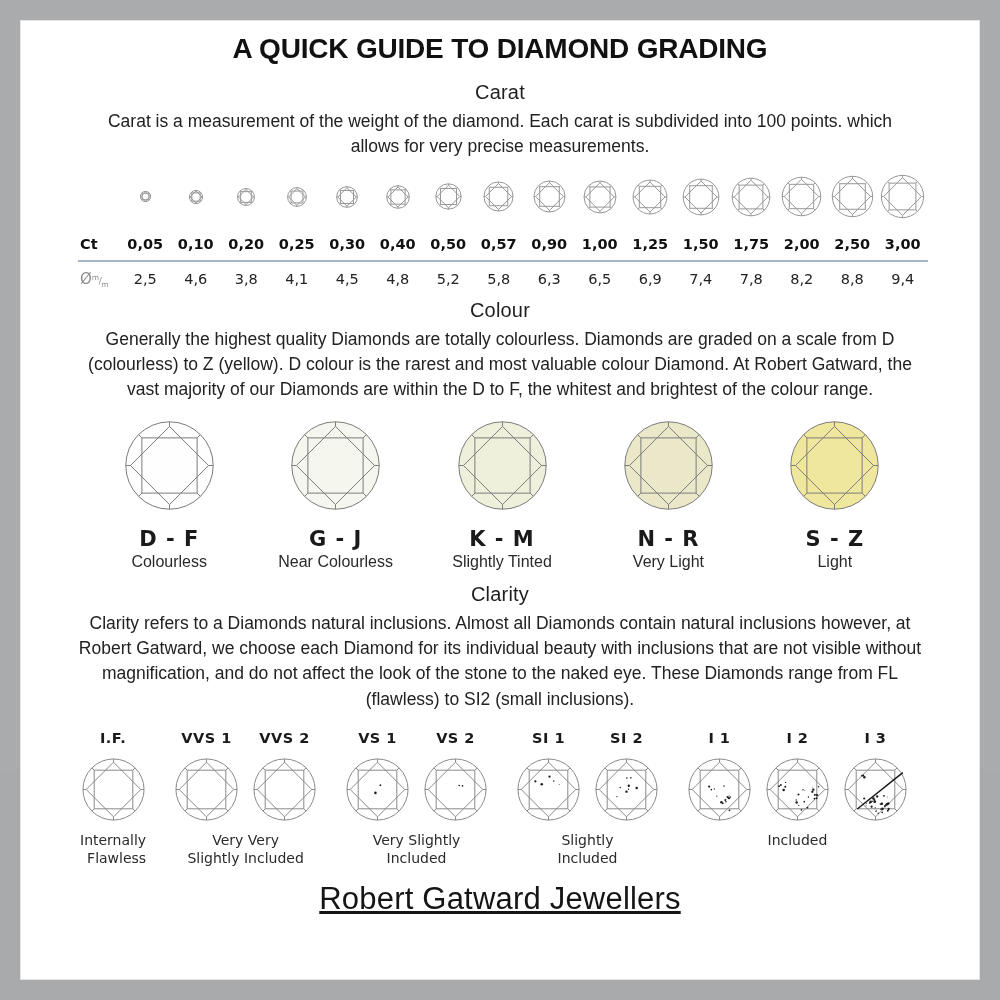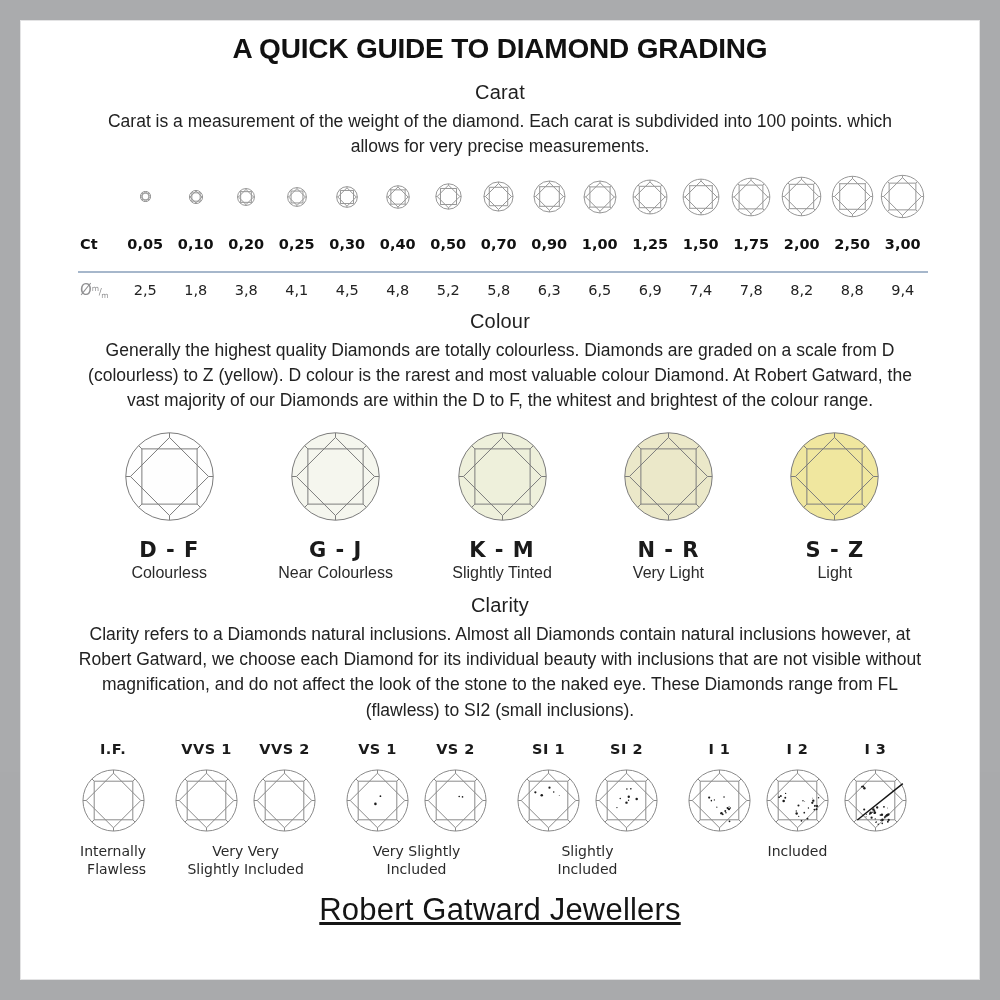--- a/index.html
+++ b/index.html
@@ -32,21 +32,21 @@
   .carat-block{margin-top:10px;}
   .scale-row{
     display:grid;grid-template-columns:42px repeat(16,1fr);
     margin:0 52px 0 58px;align-items:center;
   }
   .scale-row .cell{text-align:center;}
   .scale-row .label-cell{text-align:left;padding-left:2px;}
   .diamond-row{height:54px;margin-top:6px;}
   .diamond-row .cell{display:flex;align-items:center;justify-content:center;}
   .ct-row{
-    margin-top:12px;padding-bottom:19px;
+    margin-top:12px;padding-bottom:8px;
     border-bottom:2px solid #a6b7cb;
     font-family:"DejaVu Sans",sans-serif;font-weight:700;font-size:14.5px;color:#111;
   }
   .mm-row{
     padding-top:8px;
     font-family:"DejaVu Sans",sans-serif;font-size:14.5px;color:#222;
   }
   .diam-symbol{color:#8f8f91;font-size:15px;}
   .diam-frac{color:#8f8f91;font-size:9px;letter-spacing:-0.5px;}
   
@@ -222,34 +222,34 @@
           </div>
           <div class="scale-row ct-row">
             <div class="cell label-cell">Ct</div>
             <div class="cell">0,05</div>
             <div class="cell">0,10</div>
             <div class="cell">0,20</div>
             <div class="cell">0,25</div>
             <div class="cell">0,30</div>
             <div class="cell">0,40</div>
             <div class="cell">0,50</div>
-            <div class="cell">0,70</div>
+            <div class="cell">0,57</div>
             <div class="cell">0,90</div>
             <div class="cell">1,00</div>
             <div class="cell">1,25</div>
             <div class="cell">1,50</div>
             <div class="cell">1,75</div>
             <div class="cell">2,00</div>
             <div class="cell">2,50</div>
             <div class="cell">3,00</div>
           </div>
           <div class="scale-row mm-row">
             <div class="cell label-cell"><span class="diam-symbol">Ø</span><span class="diam-frac"><sup>m</sup>/<sub>m</sub></span></div>
             <div class="cell">2,5</div>
-            <div class="cell">1,8</div>
+            <div class="cell">4,6</div>
             <div class="cell">3,8</div>
             <div class="cell">4,1</div>
             <div class="cell">4,5</div>
             <div class="cell">4,8</div>
             <div class="cell">5,2</div>
             <div class="cell">5,8</div>
             <div class="cell">6,3</div>
             <div class="cell">6,5</div>
             <div class="cell">6,9</div>
             <div class="cell">7,4</div>

